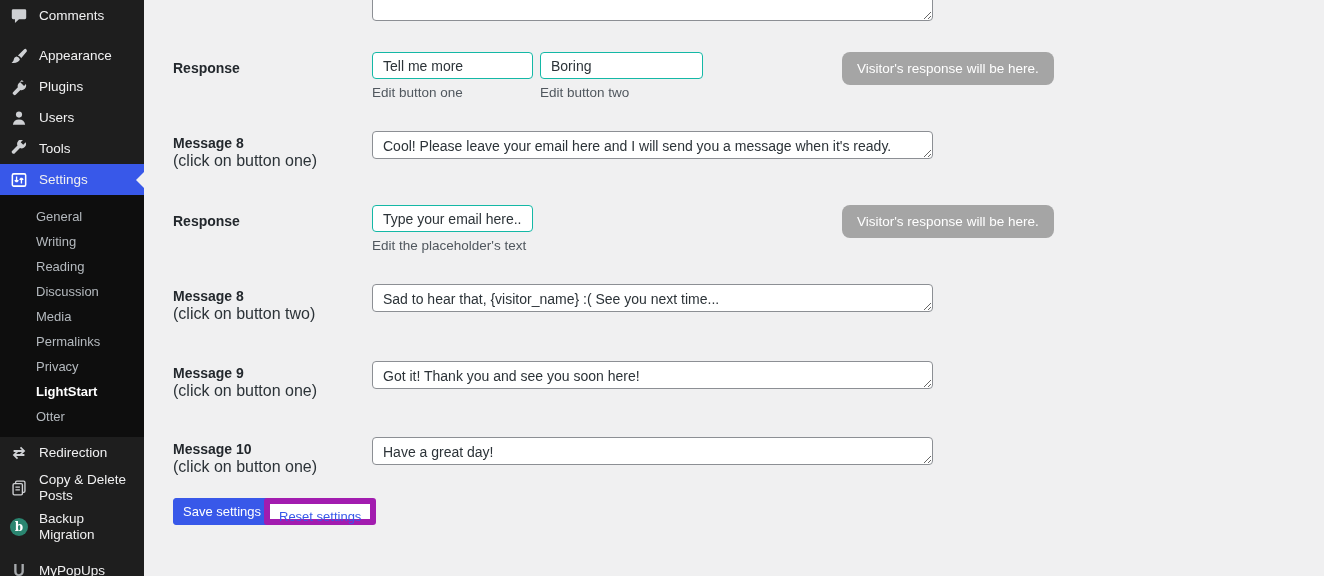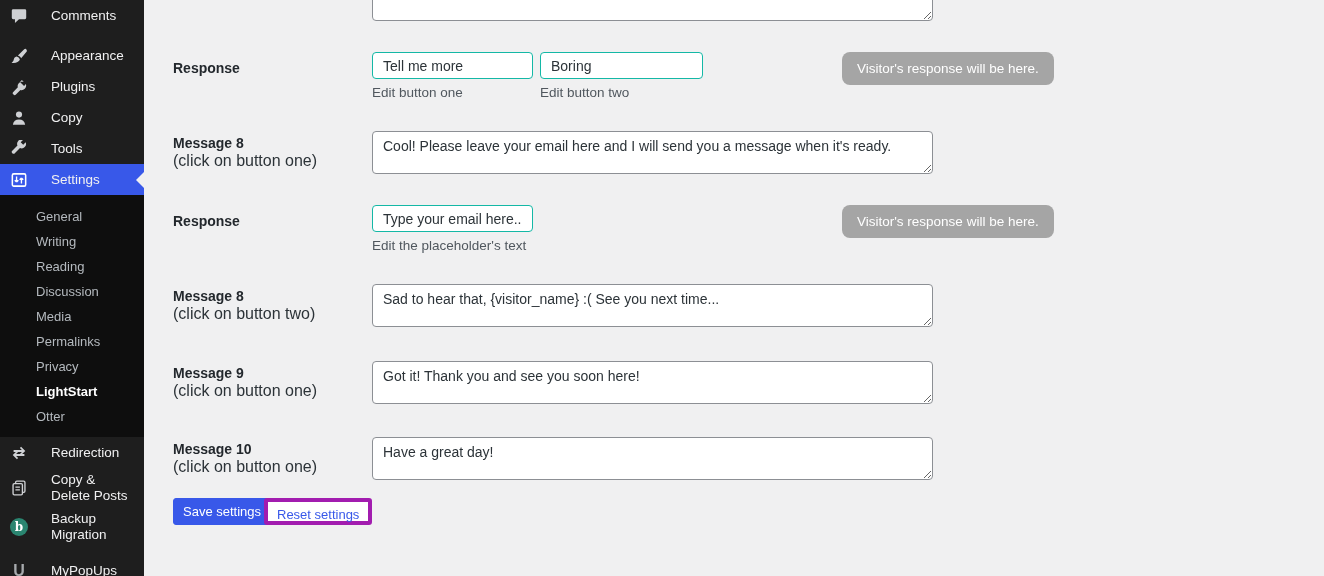--- a/index.html
+++ b/index.html
@@ -8,21 +8,21 @@
     background:#f0f0f1;
     font-family:"Liberation Sans", sans-serif;
     -webkit-font-smoothing:antialiased;
   }
   
   .sidebar{
     position:absolute;left:0;top:0;bottom:0;width:144px;
     background:#1e1e1e;color:#f0f0f1;z-index:2;
   }
   .menu-item{
-    display:flex;align-items:center;gap:22px;
+    display:flex;align-items:center;gap:10px;
     padding:4px 6px 4px 9px;min-height:23px;
     font-size:13.5px;color:#f0f0f1;cursor:pointer;position:relative;
   }
   .menu-item .mi-icon{width:20px;height:20px;flex:0 0 20px;display:flex;align-items:center;justify-content:center;}
   .menu-item svg{display:block;}
   .mi-label{line-height:1.15;}
   .sep{height:9px;}
   .menu-item.active{background:#3858e9;}
   .active-arrow{
     position:absolute;right:0;top:50%;transform:translateY(-50%);
@@ -51,21 +51,21 @@
   .field-label{
     font-size:14px;font-weight:bold;color:#23282d;line-height:16px;
   }
   .field-sublabel{
     font-size:16px;color:#2c3338;line-height:14px;margin-top:3px;
   }
   .helper{
     font-size:13.5px;color:#50575e;line-height:15px;
   }
   textarea.msg{
-    box-sizing:border-box;width:561px;height:43px;resize:both;
+    box-sizing:border-box;width:561px;height:28px;resize:both;
     border:1px solid #8c8f94;border-radius:4px;background:#fff;
     padding:6px 10px 2px;font-family:"Liberation Sans", sans-serif;
     font-size:14px;color:#2c3338;line-height:17px;outline:none;overflow:hidden;
   }
   input.txt{
     box-sizing:border-box;height:27px;border:1px solid #14b8a6;border-radius:4px;
     background:#fff;padding:0 10px;font-family:"Liberation Sans", sans-serif;
     font-size:14px;color:#2c3338;outline:none;
   }
   .preview-badge{
@@ -73,21 +73,21 @@
     background:#a5a5a5;color:#ffffff;border-radius:8px;font-size:13.5px;
     display:inline-block;white-space:nowrap;
   }
   .btn-primary{
     box-sizing:border-box;height:27px;line-height:25px;padding:0 9px;
     background:#3858e9;border:1px solid #3858e9;border-radius:3px;
     color:#fff;font-size:13px;font-family:"Liberation Sans", sans-serif;cursor:pointer;
   }
   .btn-secondary{
     box-sizing:border-box;height:27px;line-height:25px;padding:0 9px;
-    background:#ffffff;border:4px solid #a21caf;border-radius:3px;
+    background:#ffffff;border:6px solid #a21caf;border-radius:3px;
     color:#3858e9;font-size:13px;font-family:"Liberation Sans", sans-serif;cursor:pointer;
   }
 </style>
 </head>
 <body>
 
 <div class="sidebar">
 
   <div class="menu-item">
     <span class="mi-icon">
@@ -118,21 +118,21 @@
     <span class="mi-label">Plugins</span>
   </div>
 
   <div class="menu-item">
     <span class="mi-icon">
       <svg width="18" height="18" viewBox="0 0 20 20">
           <circle fill="#cfd1d4" cx="10" cy="6.2" r="3.4"></circle>
           <path fill="#cfd1d4" d="M3.2 17.6c.4-3.9 3-5.9 6.8-5.9s6.4 2 6.8 5.9z"></path>
         </svg>
     </span>
-    <span class="mi-label">Copy</span>
+    <span class="mi-label">Users</span>
   </div>
 
   <div class="menu-item">
     <span class="mi-icon">
       <svg width="18" height="18" viewBox="0 0 20 20">
           <path fill="#cfd1d4" d="M17.4 2.6a4.8 4.8 0 0 1-6.3 6.3l-5.5 5.5a2 2 0 1 1-2.8-2.8l5.5-5.5a4.8 4.8 0 0 1 6.3-6.3L11.9 2.5l2.8 2.8 2.7-2.7z"></path>
         </svg>
     </span>
     <span class="mi-label">Tools</span>
   </div>

